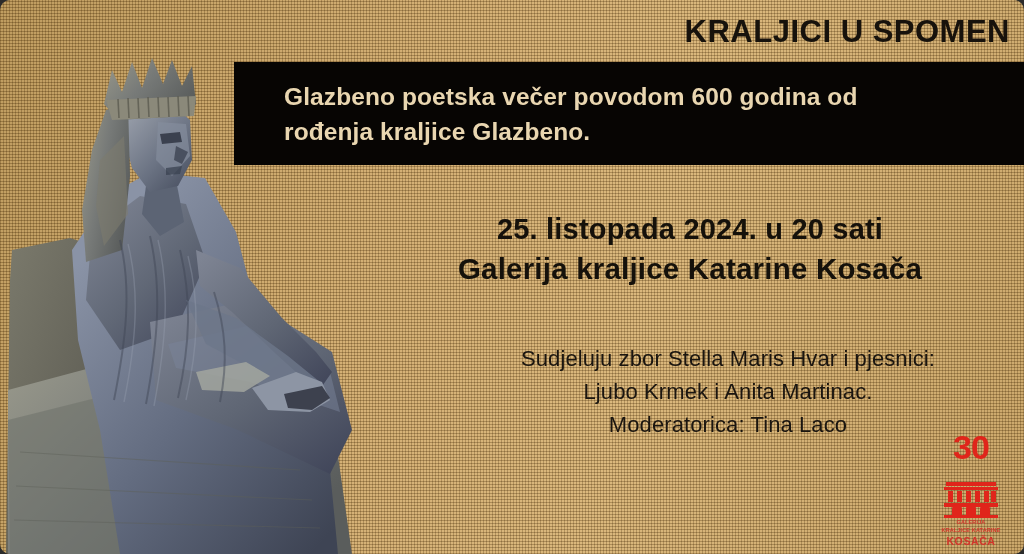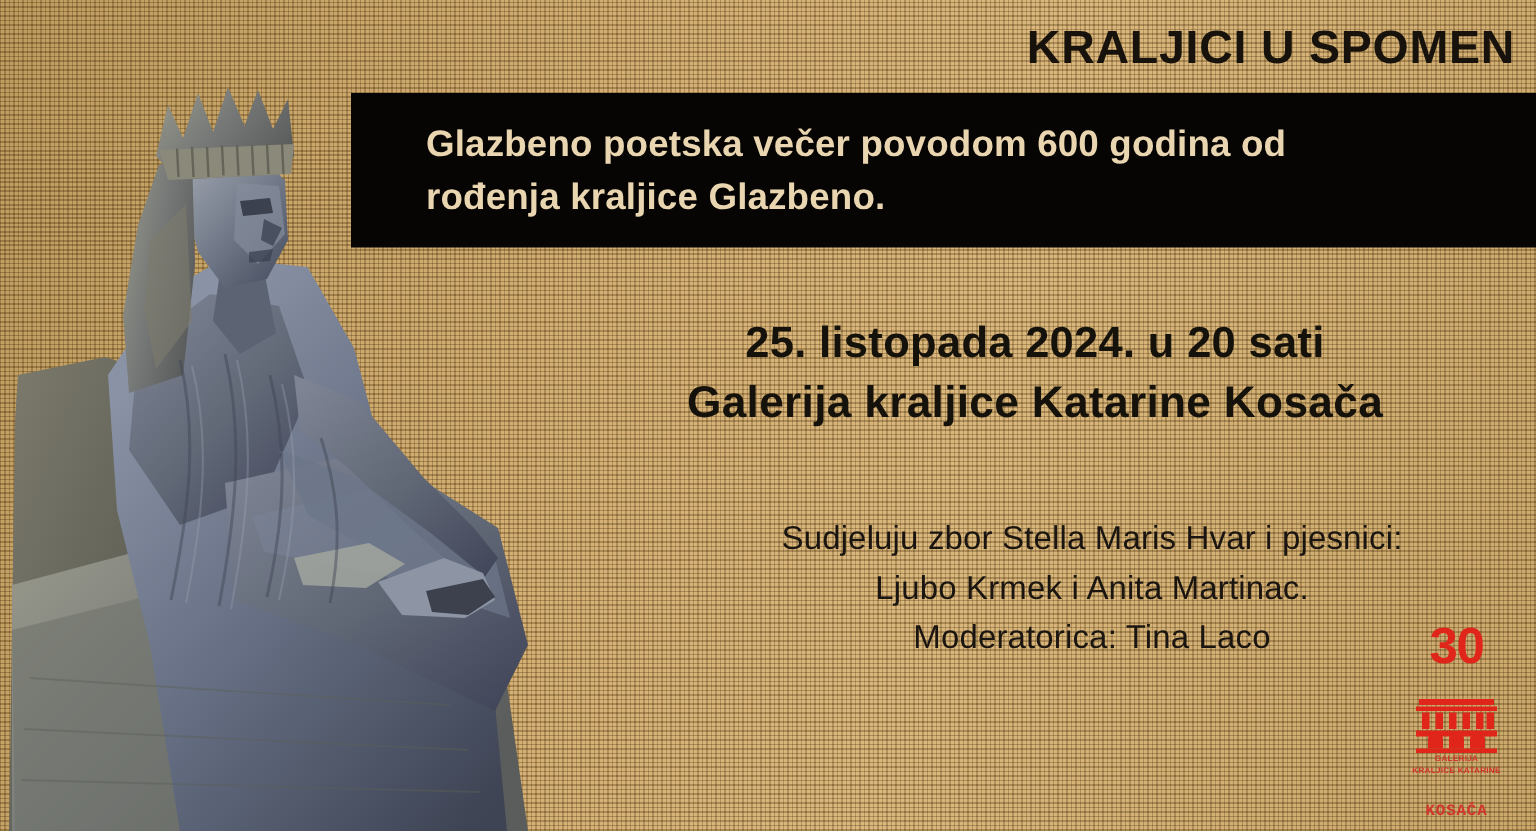--- a/index.html
+++ b/index.html
@@ -11,20 +11,21 @@
     position: relative;
     width: 1024px;
     height: 554px;
     overflow: hidden;
     font-family: "Liberation Sans", sans-serif;
     background-color: #c9a164;
     background-image:
       repeating-linear-gradient(0deg, rgba(80,55,20,0.30) 0px, rgba(80,55,20,0.30) 1px, rgba(255,225,170,0.10) 1px, rgba(255,225,170,0.10) 3px),
       repeating-linear-gradient(90deg, rgba(80,55,20,0.30) 0px, rgba(80,55,20,0.30) 1px, rgba(255,225,170,0.10) 1px, rgba(255,225,170,0.10) 3px),
       linear-gradient(105deg, #b08c4e 0%, #caa468 38%, #d2ae72 62%, #bf9a5c 100%);
+    border-radius: 10px;
   }
 
   
   .headline {
     position: absolute;
     right: 14px;
     top: 16px;
     font-size: 31px;
     font-weight: bold;
     letter-spacing: 0.5px;
@@ -112,22 +113,21 @@
     color: #d2352b;
     font-size: 5.4px;
     line-height: 1.35;
     letter-spacing: 0.2px;
     font-weight: bold;
   }
   .logo-caption .big {
     display: block;
     font-size: 10.5px;
     letter-spacing: 0.6px;
-    margin-top: 16px;
-    font-family: Liberation Mono, monospace;
+    margin-top: 0px;
   }
 </style>
 </head>
 <body>
 
 <div id="poster">
 
   <div class="statue-wrap">
     <svg width="400" height="554" viewBox="0 0 400 554">
       <defs>

